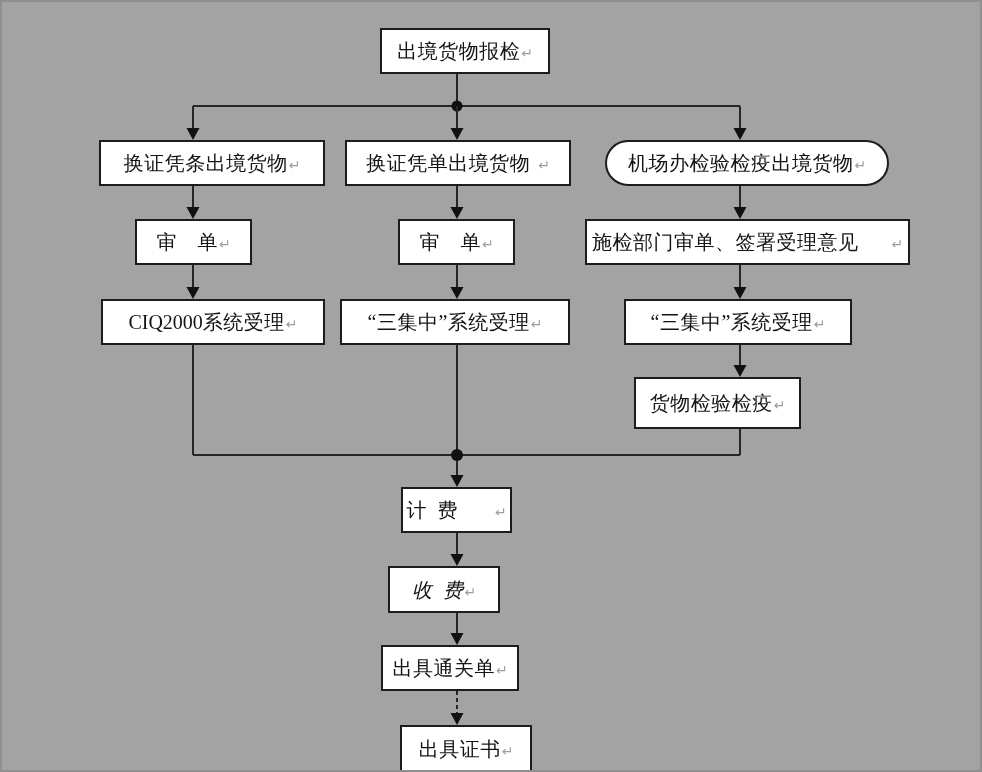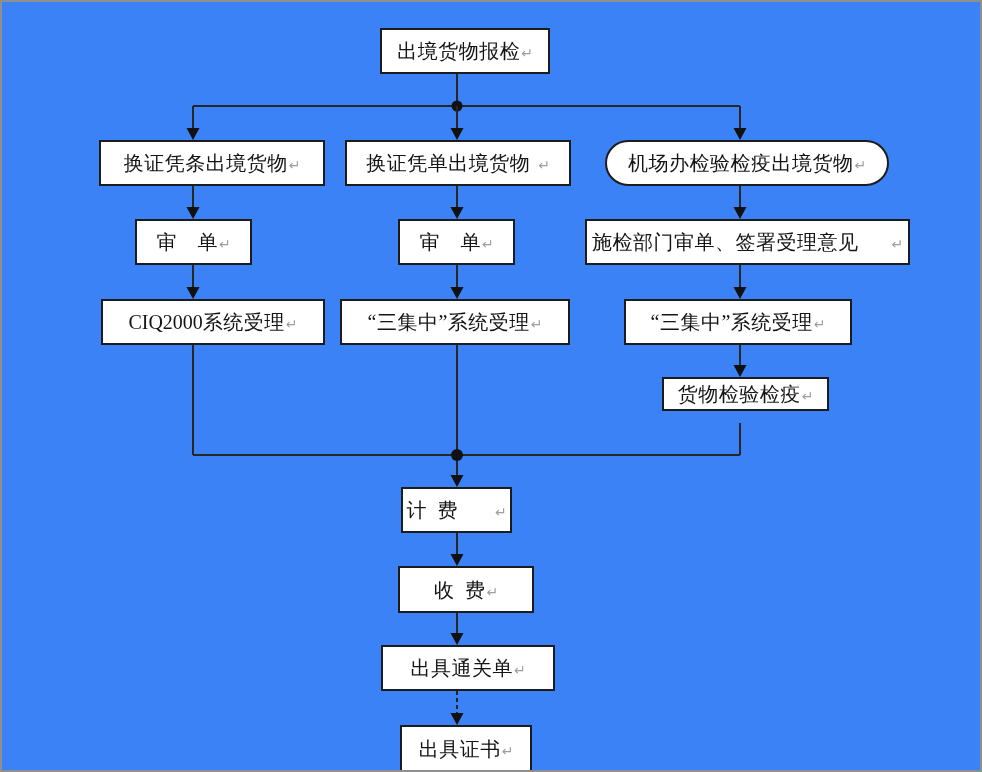--- a/index.html
+++ b/index.html
@@ -2,21 +2,21 @@
 <html><head>
 <meta charset="utf-8">
 <style>
   html, body { margin: 0; padding: 0; background: #fff; }
   .frame {
     position: relative;
     width: 982px;
     height: 772px;
     box-sizing: border-box;
     border: 2px solid #8f8f8f;
-    background: #3b82f6;
+    background: #a3a3a3;
     overflow: hidden;
     font-family: "Liberation Serif", serif;
   }
   svg.connectors {
     position: absolute;
     left: 0; top: 0;
     width: 978px; height: 768px;
     pointer-events: none;
   }
   svg.connectors line { stroke: #262626; stroke-width: 2; }
@@ -50,24 +50,24 @@
   .n-start       { left: 378px; top: 26px;  width: 170px; height: 46px; }
   .n-branch1     { left: 97px;  top: 138px; width: 226px; height: 46px; }
   .n-branch2     { left: 343px; top: 138px; width: 226px; height: 46px; gap: 7px; }
   .n-branch3     { left: 603px; top: 138px; width: 284px; height: 46px; border-radius: 23px; }
   .n-review1     { left: 133px; top: 217px; width: 117px; height: 46px; }
   .n-review2     { left: 396px; top: 217px; width: 117px; height: 46px; }
   .n-review3     { left: 583px; top: 217px; width: 325px; height: 46px; gap: 32px; }
   .n-ciq         { left: 99px;  top: 297px; width: 224px; height: 46px; }
   .n-sjz-mid     { left: 338px; top: 297px; width: 230px; height: 46px; }
   .n-sjz-right   { left: 622px; top: 297px; width: 228px; height: 46px; }
-  .n-inspection  { left: 660px; top: 375px; width: 167px; height: 34px; }
+  .n-inspection  { left: 632px; top: 375px; width: 167px; height: 52px; }
   .n-billing     { left: 399px; top: 485px; width: 111px; height: 46px; gap: 36px; }
-  .n-charging    { left: 396px; top: 564px; width: 136px; height: 47px; }
-  .n-clearance   { left: 379px; top: 643px; width: 174px; height: 46px; }
+  .n-charging    { left: 386px; top: 564px; width: 112px; height: 47px; font-style: italic; }
+  .n-clearance   { left: 379px; top: 643px; width: 138px; height: 46px; }
   .n-certificate { left: 398px; top: 723px; width: 132px; height: 47px; }
 </style>
 </head>
 <body>
 
 <div class="frame">
 
   <svg class="connectors" viewBox="0 0 978 768" aria-hidden="true">
 
     <line x1="455" y1="72" x2="455" y2="104"></line>

